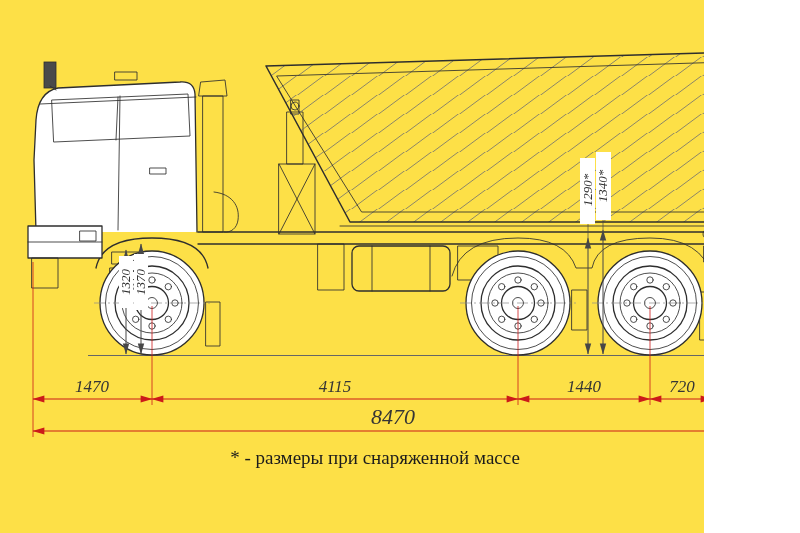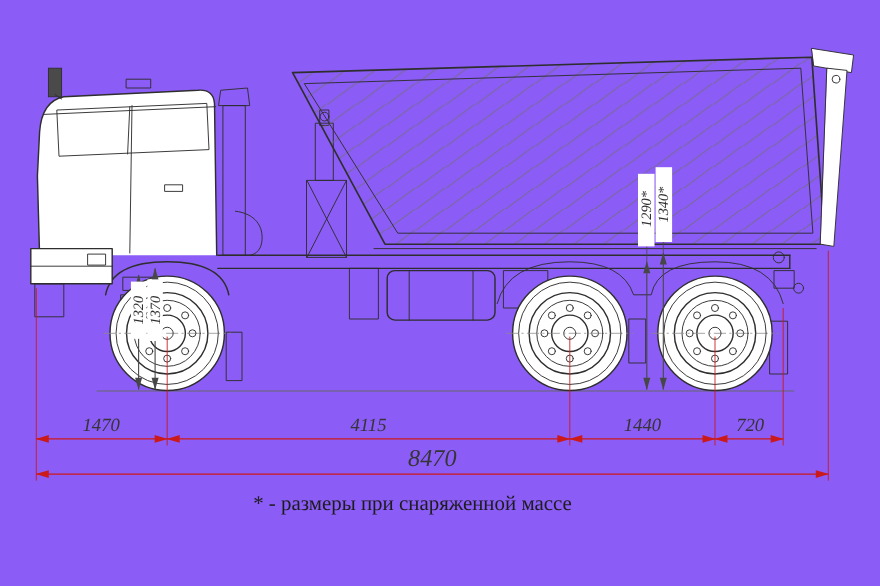--- a/index.html
+++ b/index.html
@@ -1,16 +1,16 @@
 <!DOCTYPE html>
 <html style="--dim: #cc1a1a; --ink: #2e2e2e;"><head>
 <meta charset="utf-8">
 <style>
   html,body{margin:0;padding:0;background:#ffffff;}
-  .stage{position:relative;width:800px;height:533px;background:#8b5cf6;overflow:hidden;
+  .stage{position:relative;width:704px;height:533px;background:#fde047;overflow:hidden;
          font-family:"Liberation Serif",serif;}
   svg{display:block;}
   .draw{stroke:var(--ink,#2e2e2e);fill:none;stroke-width:1.3;stroke-linecap:round;stroke-linejoin:round;}
   .thin{stroke:var(--ink,#2e2e2e);fill:none;stroke-width:0.85;stroke-linecap:round;stroke-linejoin:round;}
   .hatched{fill:url(#hatch);stroke:var(--ink,#2e2e2e);stroke-width:1.5;stroke-linejoin:round;}
   .whitefill{fill:#ffffff;}
   .darkfill{fill:#4a4a4a;stroke:var(--ink,#2e2e2e);stroke-width:0.8;}
   .ground{stroke:#666;stroke-width:1;}
   .centerline{stroke:#8a8a8a;stroke-width:0.7;stroke-dasharray:11 3 2 3;}
   .ext{stroke:var(--dim,#cc1a1a);stroke-width:0.8;}

